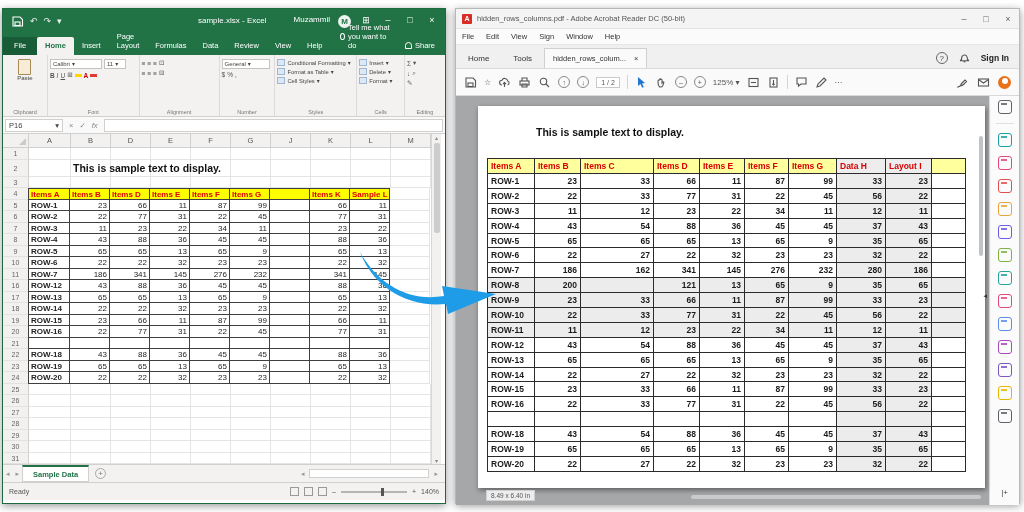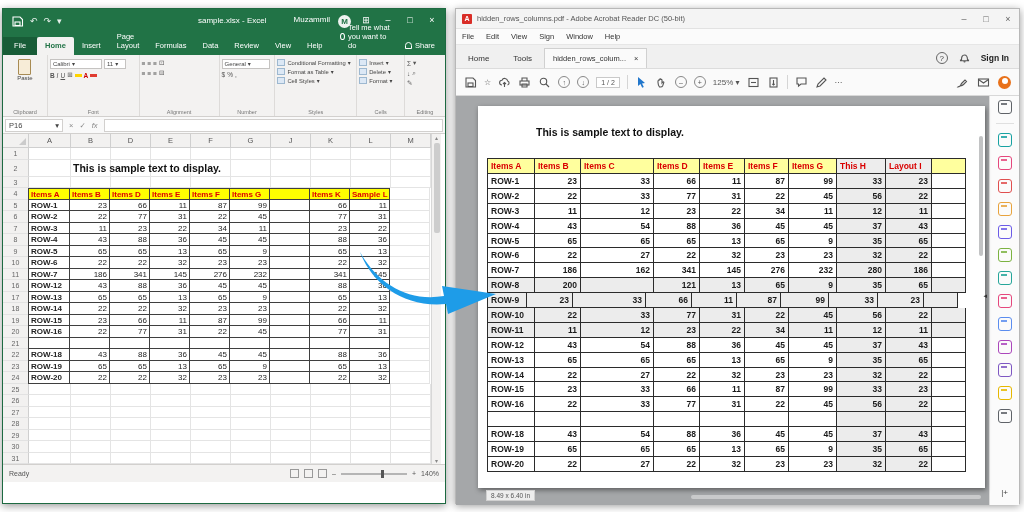--- a/index.html
+++ b/index.html
@@ -671,20 +671,33 @@
           </div>
         </div>
     </div>
     <div class="vscroll">
       <span>▴</span>
       <div class="vthumb"></div>
       <span style="margin-top:auto;">▾</span>
     </div>
   </div>
 
+  <div class="xl-sheettabs">
+    <span class="navarr">◂</span>
+    <span class="navarr">▸</span>
+    <div class="sheettab">
+        <span>Sample Data</span>
+      </div>
+    <div class="addsheet">+</div>
+    <div class="hscroll">
+      <span class="navarr">◂</span>
+      <div class="htrack"></div>
+      <span class="navarr">▸</span>
+    </div>
+  </div>
 
   <div class="xl-status">
     <span style="padding-left:6px;">Ready</span>
     <div class="views">
       <div class="vico"></div>
       <div class="vico"></div>
       <div class="vico"></div>
       <span>–</span>
       <div class="ztrack">
           <div class="zthumb"></div>
@@ -796,21 +809,21 @@
         <div class="pdfheading">This is sample text to display.</div>
         <div id="pdf-table">
             <div class="prow ph">
               <div class="pc yh first" style="width: 48px;">Items A</div>
               <div class="pc yh" style="width: 46px;">Items B</div>
               <div class="pc yh" style="width: 73px;">Items C</div>
               <div class="pc yh" style="width: 46px;">Items D</div>
               <div class="pc yh" style="width: 45px;">Items E</div>
               <div class="pc yh" style="width: 44px;">Items F</div>
               <div class="pc yh" style="width: 48px;">Items G</div>
-              <div class="pc gh" style="width: 49px;">This H</div>
+              <div class="pc gh" style="width: 49px;">Data H</div>
               <div class="pc gh" style="width: 46px;">Layout I</div>
               <div class="pc yh" style="width: 34px;"></div>
             </div>
             <div class="prow">
               <div class="pc pl first" style="width: 48px;">ROW-1</div>
               <div class="pc" style="width: 46px;">23</div>
               <div class="pc" style="width: 73px;">33</div>
               <div class="pc" style="width: 46px;">66</div>
               <div class="pc" style="width: 45px;">11</div>
               <div class="pc" style="width: 44px;">87</div>
@@ -897,21 +910,21 @@
               <div class="pc gc" style="width: 73px;"></div>
               <div class="pc gc" style="width: 46px;">121</div>
               <div class="pc gc" style="width: 45px;">13</div>
               <div class="pc gc" style="width: 44px;">65</div>
               <div class="pc gc" style="width: 48px;">9</div>
               <div class="pc gc" style="width: 49px;">35</div>
               <div class="pc gc" style="width: 46px;">65</div>
               <div class="pc gc" style="width: 34px;"></div>
             </div>
             <div class="prow">
-              <div class="pc pl first gc" style="width: 40px;">ROW-9</div>
+              <div class="pc pl first gc" style="width: 48px;">ROW-9</div>
               <div class="pc gc" style="width: 46px;">23</div>
               <div class="pc gc" style="width: 73px;">33</div>
               <div class="pc gc" style="width: 46px;">66</div>
               <div class="pc gc" style="width: 45px;">11</div>
               <div class="pc gc" style="width: 44px;">87</div>
               <div class="pc gc" style="width: 48px;">99</div>
               <div class="pc gc" style="width: 49px;">33</div>
               <div class="pc gc" style="width: 46px;">23</div>
               <div class="pc gc" style="width: 34px;"></div>
             </div>

